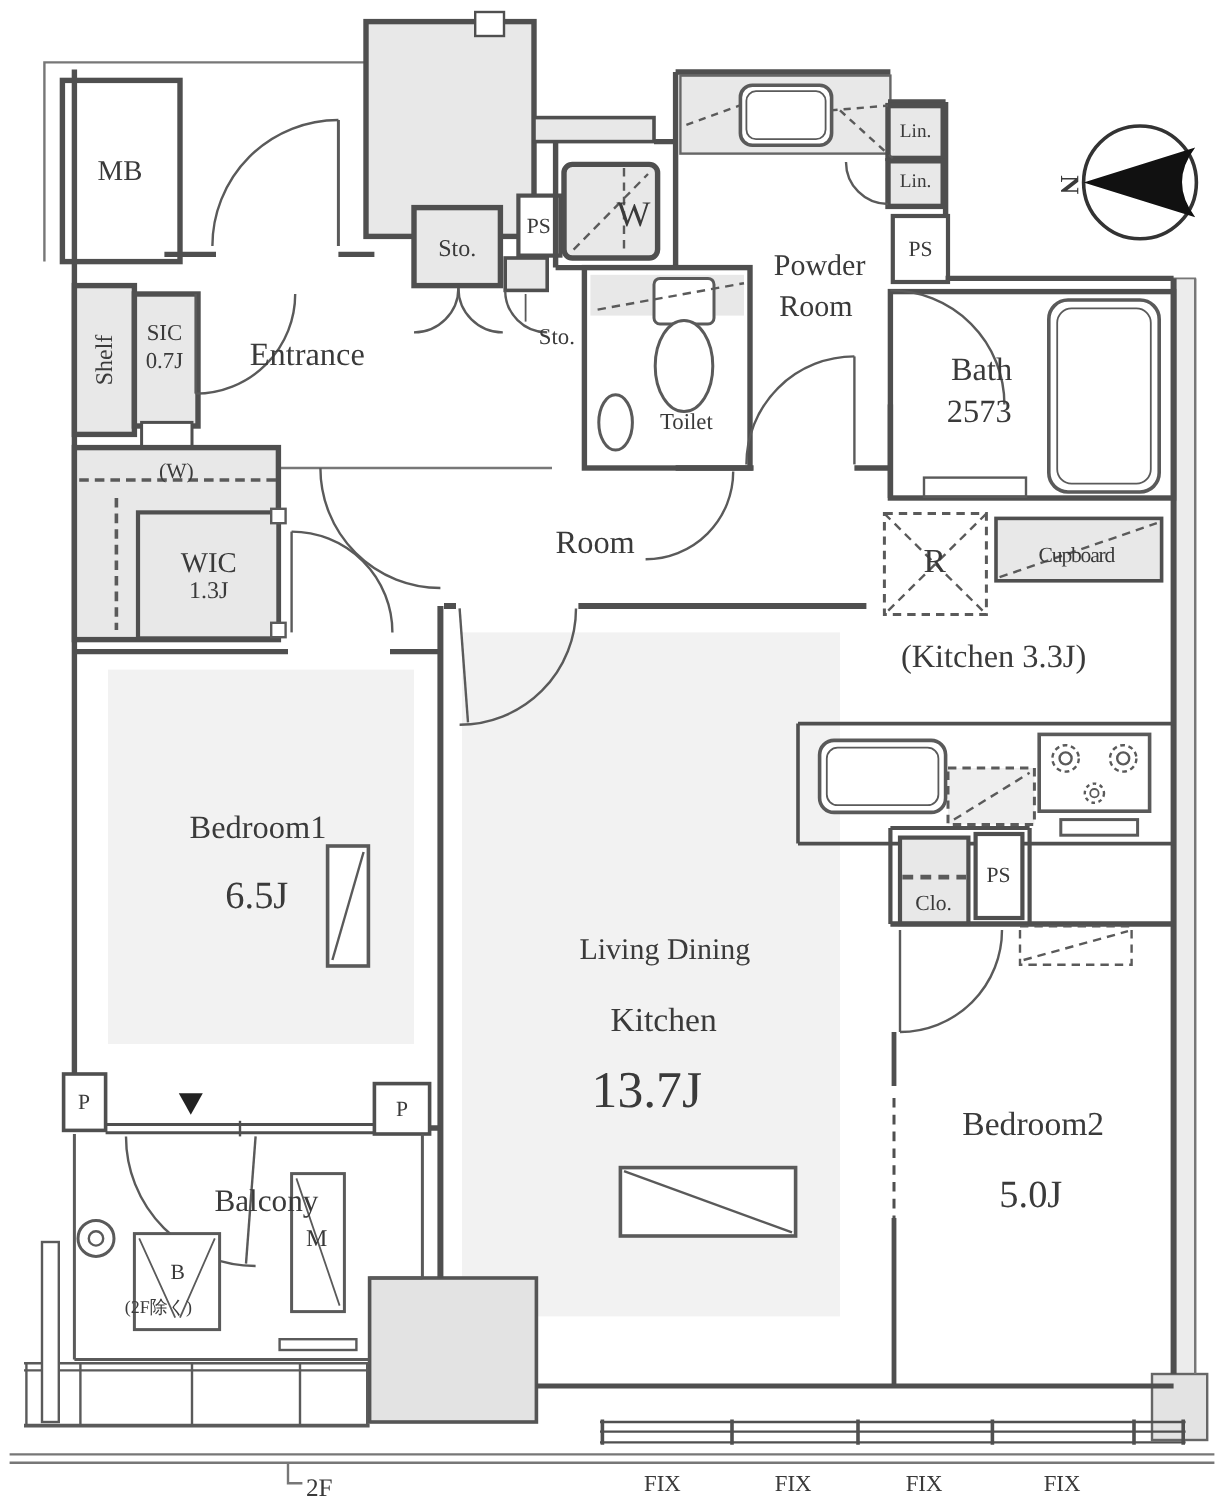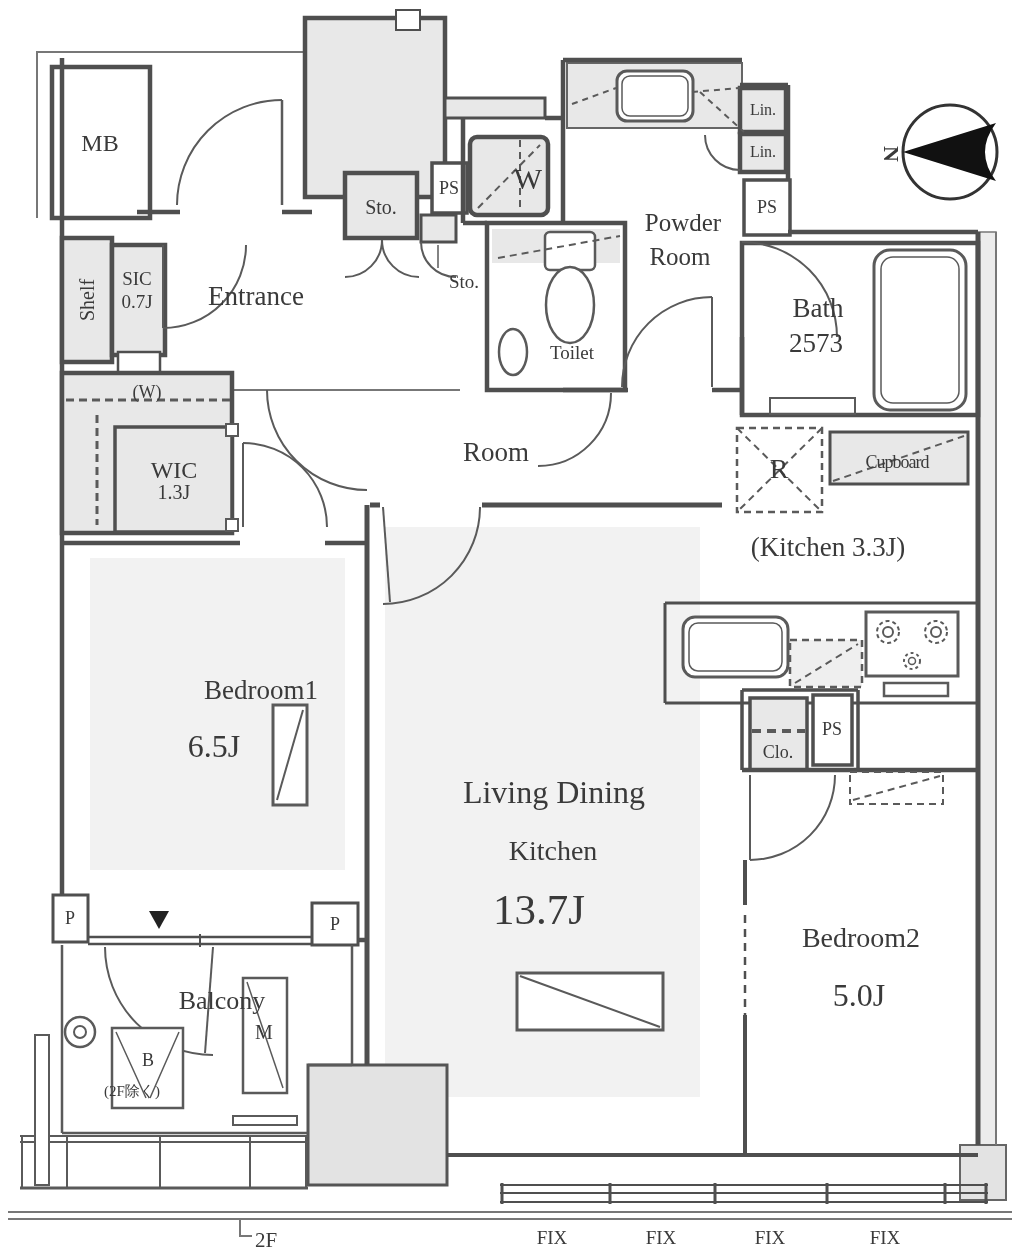--- a/index.html
+++ b/index.html
@@ -195,23 +195,23 @@
   <div class="lbl" style="left:572px;top:352px;font-size:19px;">Toilet</div>
   <div class="lbl" style="left:496px;top:452px;font-size:27px;">Room</div>
   <div class="lbl" style="left:147px;top:392px;font-size:18px;">(W)</div>
   <div class="lbl" style="left:174px;top:470px;font-size:24px;">WIC</div>
   <div class="lbl" style="left:174px;top:492px;font-size:20px;">1.3J</div>
   <div class="lbl" style="left:828px;top:547px;font-size:27px;">(Kitchen 3.3J)</div>
   <div class="lbl" style="left:897px;top:462px;font-size:18px;letter-spacing:-1px;">Cupboard</div>
   <div class="lbl" style="left:779px;top:469px;font-size:28px;">R</div>
   <div class="lbl" style="left:778px;top:752px;font-size:18px;text-align:right;">Clo.</div>
   <div class="lbl" style="left:832px;top:729px;font-size:18px;">PS</div>
-  <div class="lbl" style="left:215px;top:690px;font-size:27px;margin-left:46px;">Bedroom1</div>
+  <div class="lbl" style="left:215px;top:690px;font-size:27px;">Bedroom1</div>
   <div class="lbl" style="left:214px;top:746px;font-size:32px;">6.5J</div>
-  <div class="lbl" style="left:554px;top:792px;font-size:32px;">Living Dining</div>
+  <div class="lbl" style="left:554px;top:792px;font-size:25px;">Living Dining</div>
   <div class="lbl" style="left:553px;top:851px;font-size:28px;">Kitchen</div>
   <div class="lbl" style="left:539px;top:909px;font-size:43px;">13.7J</div>
   <div class="lbl" style="left:861px;top:938px;font-size:28px;">Bedroom2</div>
   <div class="lbl" style="left:859px;top:995px;font-size:32px;">5.0J</div>
   <div class="lbl" style="left:222px;top:1001px;font-size:26px;">Balcony</div>
   <div class="lbl" style="left:148px;top:1060px;font-size:18px;">B</div>
   <div class="lbl" style="left:132px;top:1091px;font-size:15px;">(2F除く)</div>
   <div class="lbl" style="left:264px;top:1032px;font-size:20px;">M</div>
   <div class="lbl" style="left:70px;top:918px;font-size:18px;">P</div>
   <div class="lbl" style="left:335px;top:924px;font-size:18px;">P</div>

